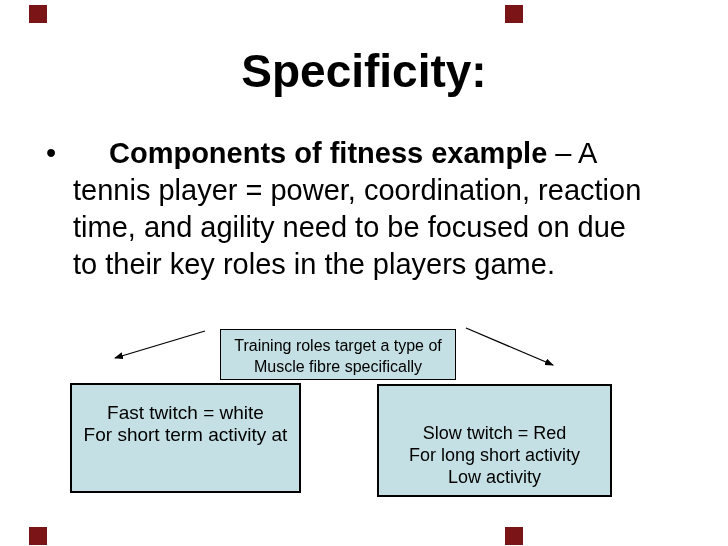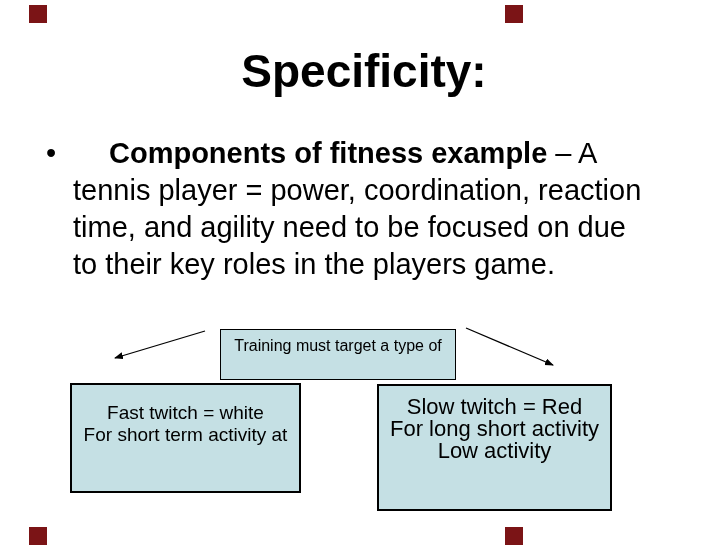--- a/index.html
+++ b/index.html
@@ -90,25 +90,25 @@
     height: 110px;
     border: 2px solid #000000;
     font-size: 19px;
     line-height: 22px;
     padding-top: 17px;
   }
   .box.slow {
     left: 377px;
     top: 384px;
     width: 235px;
-    height: 127px;
+    height: 113px;
     border: 2px solid #000000;
-    font-size: 22px;
+    font-size: 18px;
     line-height: 22px;
-    padding-top: 10px;
+    padding-top: 36px;
   }
 
   
   .arrows {
     position: absolute;
     left: 0;
     top: 0;
     pointer-events: none;
   }
 </style>
@@ -123,21 +123,22 @@
   <div class="corner-square br"></div>
 
   <h1 class="title">Specificity:</h1>
 
   <div class="bullet-para">
     <span class="bullet-marker">•</span>
     <div class="bullet-text"><span class="bold">Components of fitness example</span><span> – A tennis player = power, coordination, reaction time, and agility need to be focused on due to their key roles in the players game.</span></div>
   </div>
 
   <div class="box training">
-    <div class="box-line">Training must target a type of</div>
+    <div class="box-line">Training roles target a type of</div>
+    <div class="box-line">Muscle fibre specifically</div>
   </div>
 
   <div class="box fast">
     <div class="box-line">Fast twitch = white</div>
     <div class="box-line">For short term activity at</div>
   </div>
 
   <div class="box slow">
     <div class="box-line">Slow twitch = Red</div>
     <div class="box-line">For long short activity</div>

